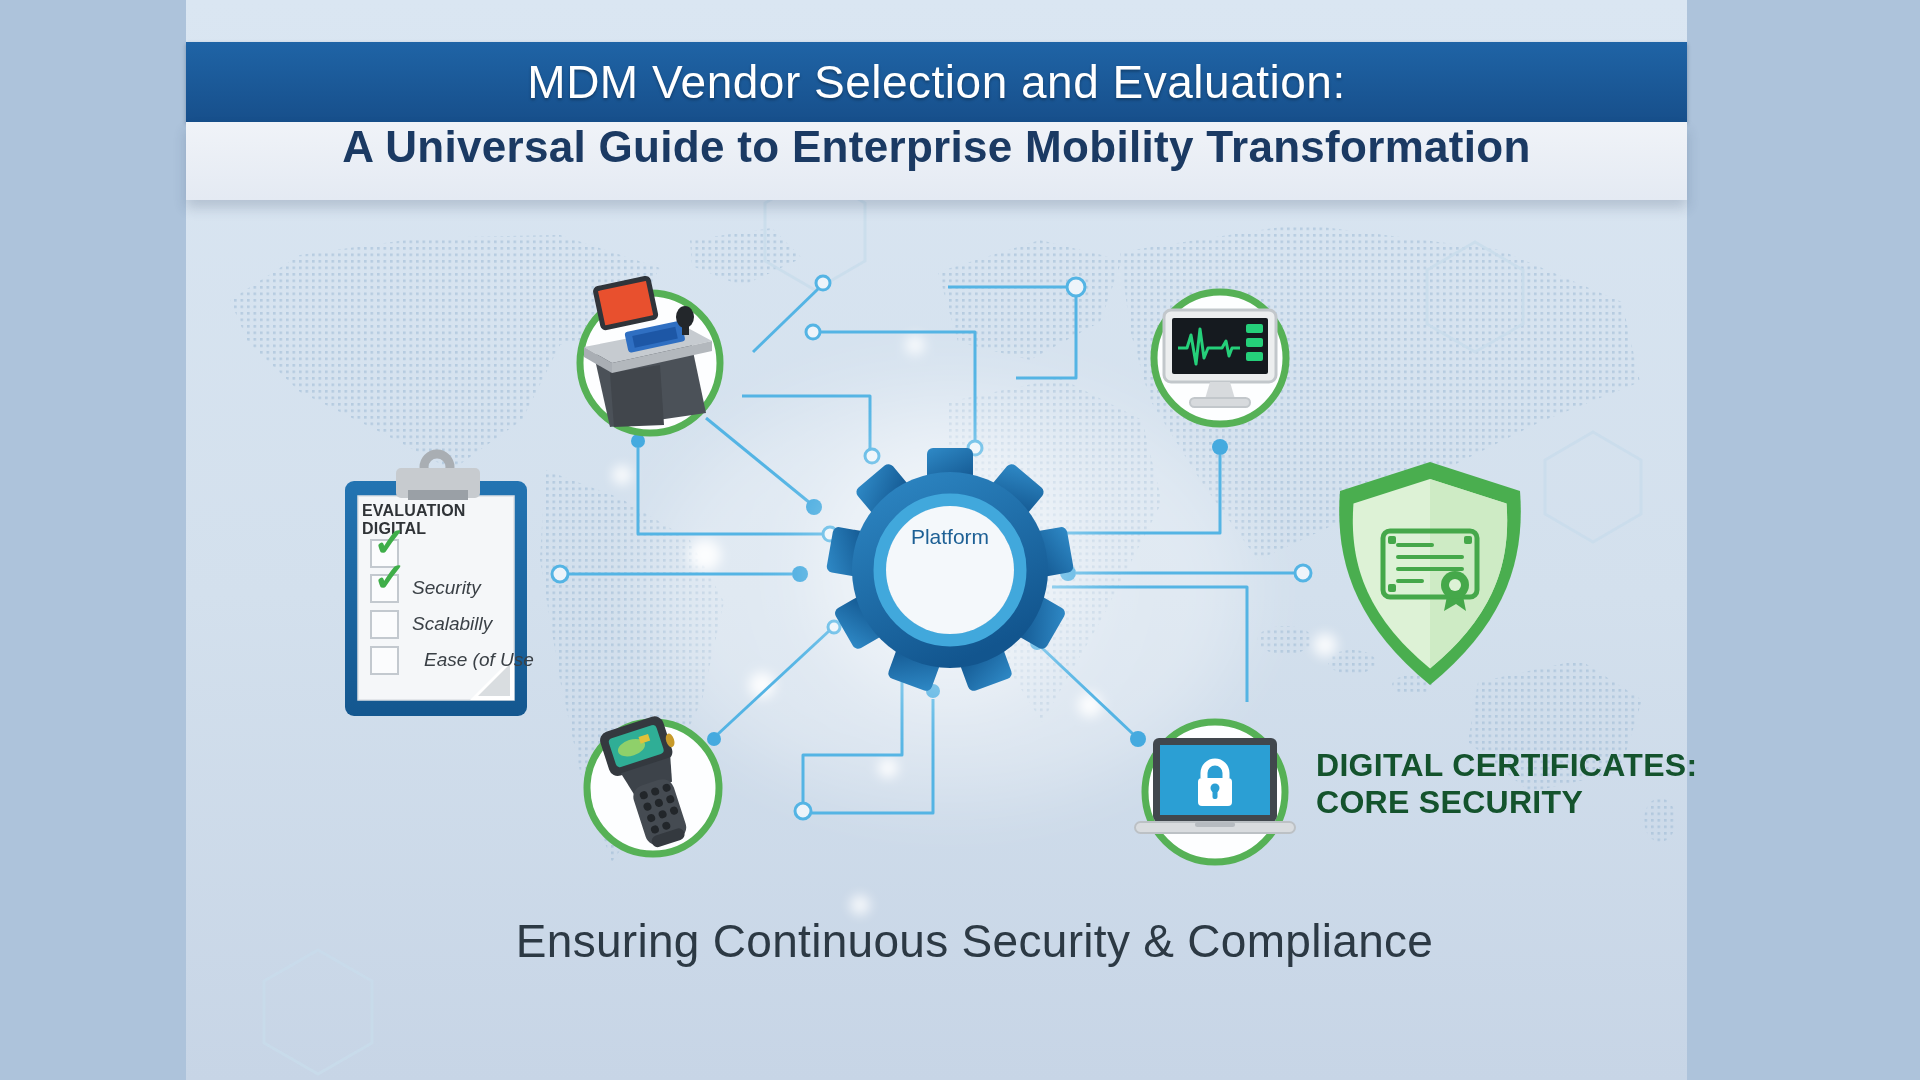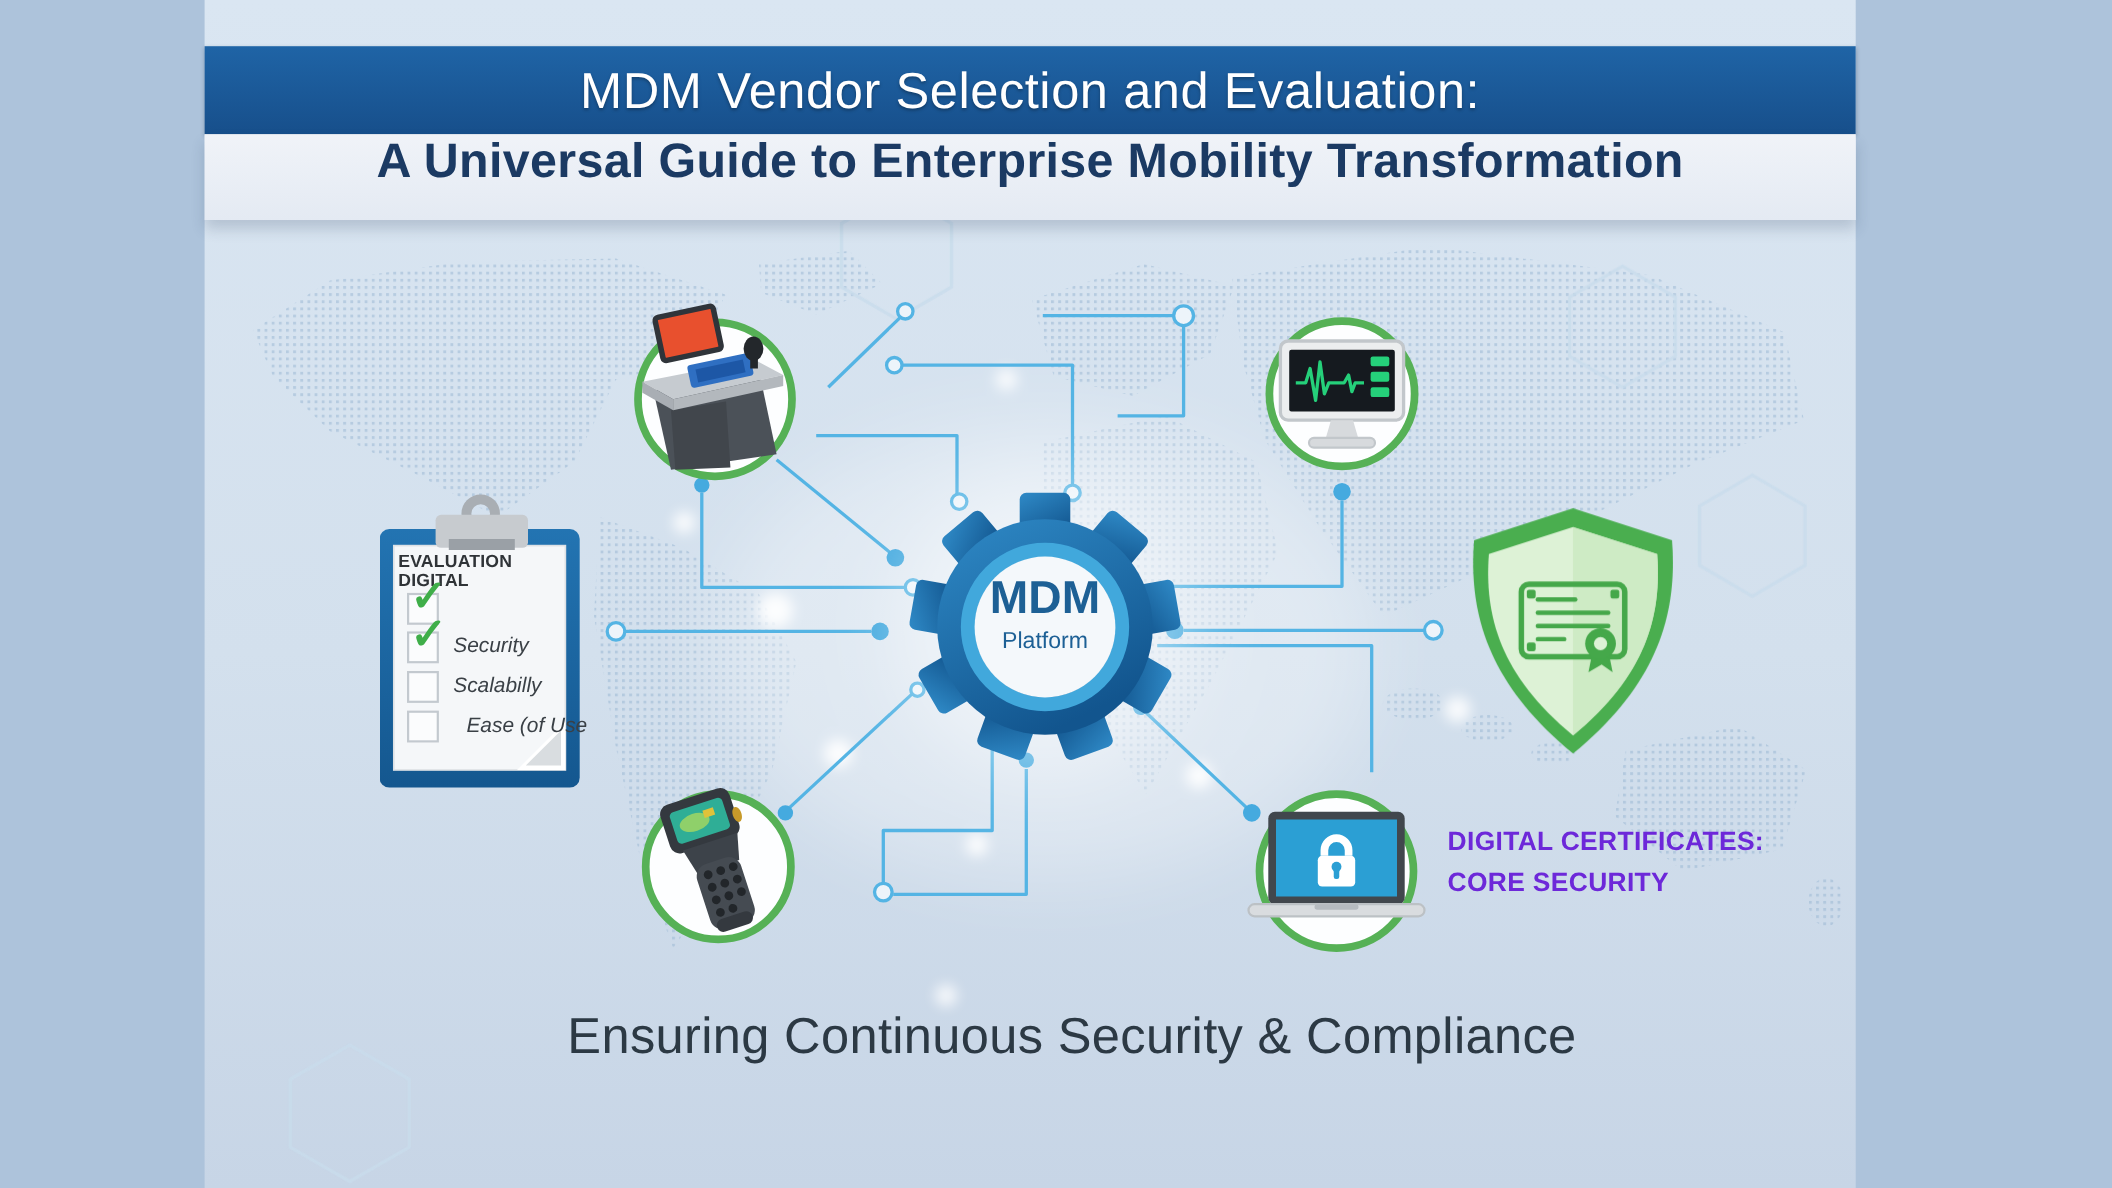--- a/index.html
+++ b/index.html
@@ -20,22 +20,22 @@
   .subtitle-bar span{color:#1b3a63;font-size:44px;font-weight:bold;letter-spacing:.3px;}
   .hub-label{position:absolute;left:858px;top:520px;width:184px;text-align:center;color:#1d6095;}
   .hub-line1{font-size:42px;font-weight:bold;line-height:46px;}
   .hub-line2{font-size:21px;line-height:34px;}
   .clip-title{position:absolute;left:362px;top:502px;width:160px;
               font-size:16px;font-weight:bold;color:#2f3337;letter-spacing:.2px;}
   .check-row{position:absolute;left:370px;display:flex;align-items:center;height:28px;}
   .checkbox{position:relative;width:25px;height:25px;border:2px solid #c3c9cf;background:#fbfcfd;}
   .checkmark{position:absolute;left:1px;top:-19px;font-size:40px;font-weight:bold;color:#3fae49;line-height:40px;}
   .check-label{margin-left:13px;font-size:19px;color:#3a4046;font-style:italic;}
-  .cert-label{position:absolute;left:1316px;top:747px;color:#6d28d9;
-              font-size:24px;font-weight:bold;line-height:37px;letter-spacing:.3px;}
+  .cert-label{position:absolute;left:1316px;top:747px;color:#14532d;
+              font-size:32px;font-weight:bold;line-height:37px;letter-spacing:.3px;}
   .tagline{position:absolute;left:186px;top:914px;width:1501px;text-align:center;
            font-size:46px;color:#2c3944;letter-spacing:.3px;padding-left:38px;}
 </style>
 </head>
 <body>
 
 <div class="canvas">
   <div class="panel"></div>
 
   <svg class="decor" width="1920" height="1080" viewBox="0 0 1920 1080">
@@ -288,21 +288,20 @@
   </svg>
 
   <div class="title-bar">
     <span>MDM Vendor Selection and Evaluation:</span>
   </div>
   <div class="subtitle-bar">
     <span>A Universal Guide to Enterprise Mobility Transformation</span>
   </div>
 
   <div class="hub-label">
-    <div class="hub-line1">MDM</div>
     <div class="hub-line2">Platform</div>
   </div>
 
   <div class="clip-title">EVALUATION DIGITAL</div>
 
   <div class="check-row" style="top:539px;">
     <div class="checkbox">
       <span class="checkmark">✓</span>
     </div>
     <span class="check-label"></span>

